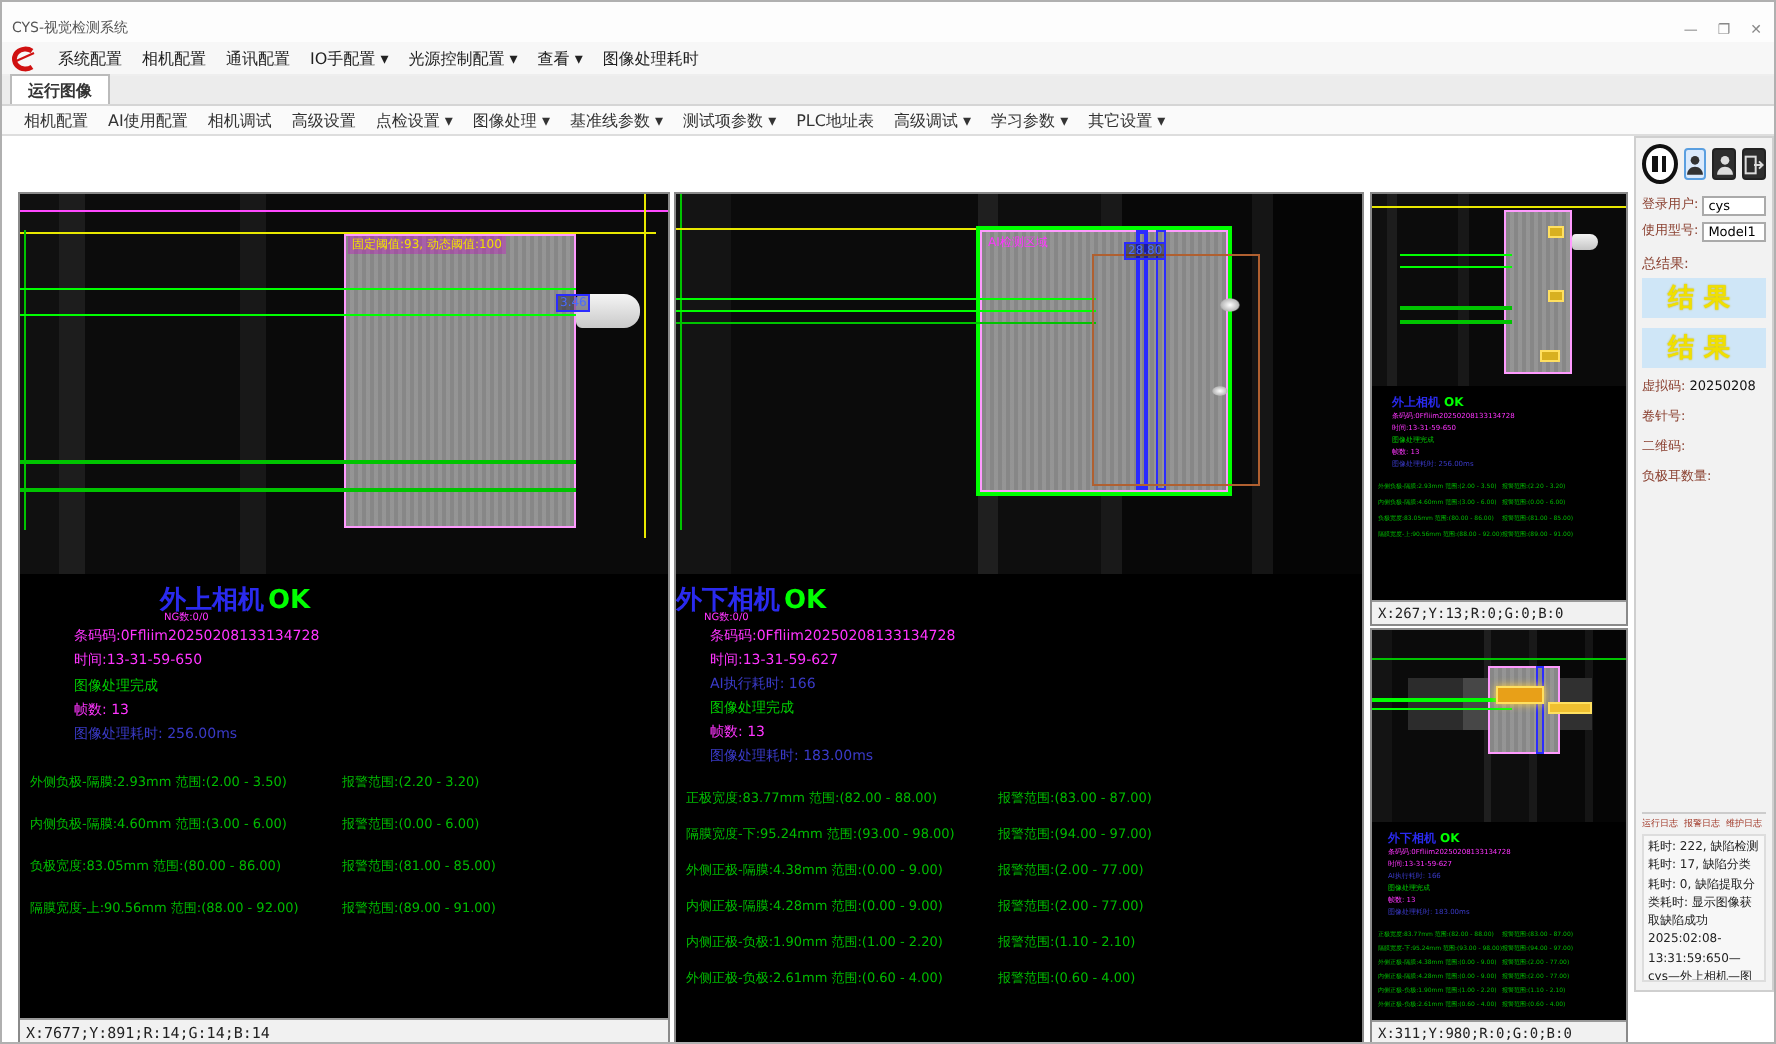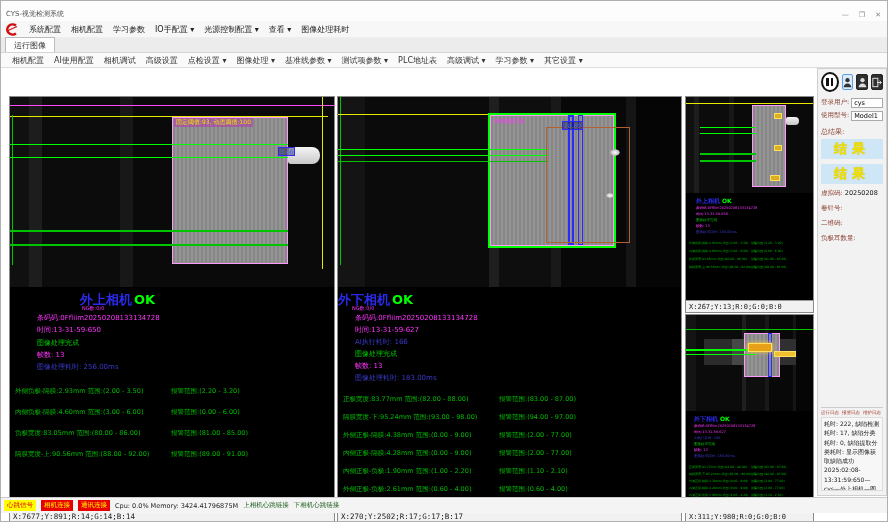--- a/index.html
+++ b/index.html
@@ -7,21 +7,21 @@
   #app{position:relative;width:888px;height:522px;background:#fff;font-family:"DejaVu Sans",sans-serif;overflow:hidden;border:1px solid #b0b0b0;}
   
   #titlebar{position:absolute;left:0;top:0;width:888px;height:20px;background:#fdfdfd;display:flex;align-items:flex-end;}
   #win-title{font-size:7px;color:#555;padding:0 0 2px 5px;flex:1;}
   .win-ctrls{display:flex;gap:10px;padding:0 8px 2px 0;}
   .win-ctrls span{font-size:7px;color:#888;cursor:default;}
   #menubar{position:absolute;left:0;top:20px;width:888px;height:17px;background:#f7f7f7;display:flex;align-items:center;border-bottom:1px solid #eee;}
   #logo{width:14px;height:13px;margin:0 5px 0 4px;}
   .menu-item{font-size:8px;color:#222;padding:2px 5px;cursor:default;}
   #tabstrip{position:absolute;left:0;top:37px;width:888px;height:15px;background:#ececec;border-bottom:1px solid #d5d5d5;display:flex;align-items:flex-end;}
-  .tab{font-size:8px;color:#333;background:#fff;border:1px solid #bbb;border-bottom:none;padding:2px 8px 1px 8px;margin-left:4px;}
+  .tab{font-size:8px;color:#333;background:#fff;border:1px solid #bbb;border-bottom:none;padding:2px 8px 1px 8px;margin-left:4px;font-weight:bold;}
   #toolbar{position:absolute;left:0;top:52px;width:888px;height:15px;background:#fafafa;border-bottom:1px solid #ddd;display:flex;align-items:center;padding-left:6px;}
   .tool-item{font-size:8px;color:#333;padding:1px 5px;cursor:default;white-space:nowrap;}
   
   .panel{position:absolute;background:#000;border:1px solid #8a8a8a;display:flex;flex-direction:column;margin-top:28px;}
   .img-area{position:relative;background:#060606;overflow:hidden;flex:none;}
   .txt-area{flex:1;position:relative;overflow:hidden;}
   .status-strip{flex:none;height:13px;background:#f1f1f1;border-top:1px solid #999;font-family:"DejaVu Sans Mono",monospace;font-size:7.5px;color:#222;padding:2px 0 0 3px;}
   .ln{position:absolute;display:block;}
   .g{background:#00c400;}
   .gb{background:#00ff00;}
@@ -93,21 +93,21 @@
     </span>
   </div>
 
   <div id="menubar">
     <svg id="logo" viewBox="0 0 14 13">
       <path d="M11 2.5 A5.5 5 0 1 0 11 10.5" fill="none" stroke="#d01010" stroke-width="2.4"></path>
       <path d="M2 8 L12 3.5" stroke="#d01010" stroke-width="1.1"></path>
     </svg>
     <span class="menu-item">系统配置</span>
     <span class="menu-item">相机配置</span>
-    <span class="menu-item">学习参数</span>
+    <span class="menu-item">通讯配置</span>
     <span class="menu-item">IO手配置 ▾</span>
     <span class="menu-item">光源控制配置 ▾</span>
     <span class="menu-item">查看 ▾</span>
     <span class="menu-item">图像处理耗时</span>
   </div>
 
   <div id="tabstrip">
     <span class="tab">运行图像</span>
   </div>
 
@@ -218,21 +218,20 @@
         </div>
       <div class="meas-row" style="top:180px;">
           <span class="mtext">内侧正极-负极:1.90mm 范围:(1.00 - 2.20)</span>
           <span class="malarm">报警范围:(1.10 - 2.10)</span>
         </div>
       <div class="meas-row" style="top:198px;">
           <span class="mtext">外侧正极-负极:2.61mm 范围:(0.60 - 4.00)</span>
           <span class="malarm">报警范围:(0.60 - 4.00)</span>
         </div>
     </div>
-    <div class="status-strip">X:270;Y:2502;R:17;G:17;B:17</div>
   </div>
 
   <div class="panel mini" style="left:684px;top:67px;width:129px;height:217px;">
     <div class="img-area" style="height:96px;">
       <div class="machinery"></div>
       <i class="ln y" style="left:0;top:6px;width:129px;height:1px;"></i>
       <div class="blk" style="position:absolute;left:66px;top:8px;width:34px;height:82px;"></div>
       <i class="ln gb" style="left:14px;top:30px;width:56px;height:1px;"></i>
       <i class="ln gb" style="left:14px;top:36px;width:56px;height:1px;"></i>
       <i class="ln g" style="left:14px;top:56px;width:56px;height:2px;"></i>
@@ -360,22 +359,14 @@
     <div id="log-sec">
       <div id="log-tabs">
         <span>运行日志</span>
         <span>报警日志</span>
         <span>维护日志</span>
       </div>
       <div id="log-box">耗时: 222, 缺陷检测耗时: 17, 缺陷分类耗时: 0, 缺陷提取分类耗时: 显示图像获取缺陷成功 2025:02:08-13:31:59:650—cys—外上相机—图像处理耗时: 256.00ms</div>
     </div>
   </div>
 
-  <div id="bottombar">
-    <span class="badge yel">心跳信号</span>
-    <span class="badge red">相机连接</span>
-    <span class="badge red">通讯连接</span>
-    <span class="sys-text">Cpu: 0.0% Memory: 3424.41796875M</span>
-    <span class="link-text">上相机心跳链接</span>
-    <span class="link-text">下相机心跳链接</span>
-  </div>
 
 </div>
 
 </body></html>

